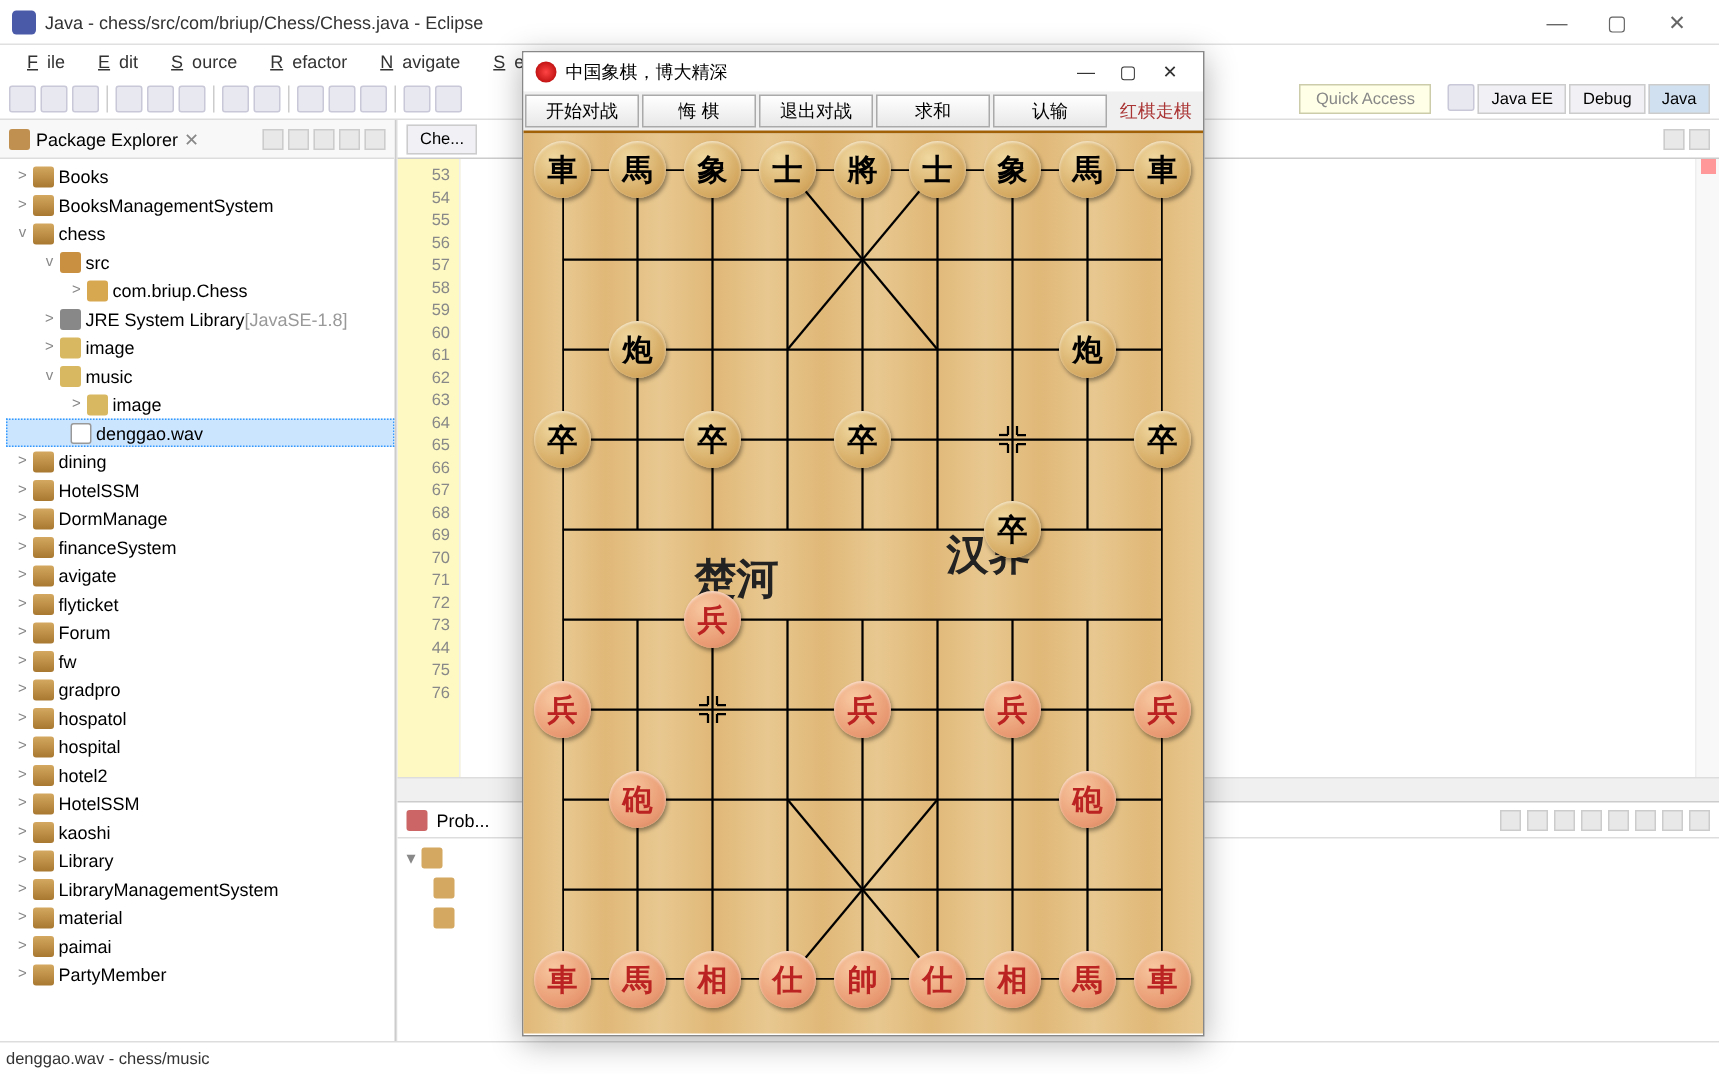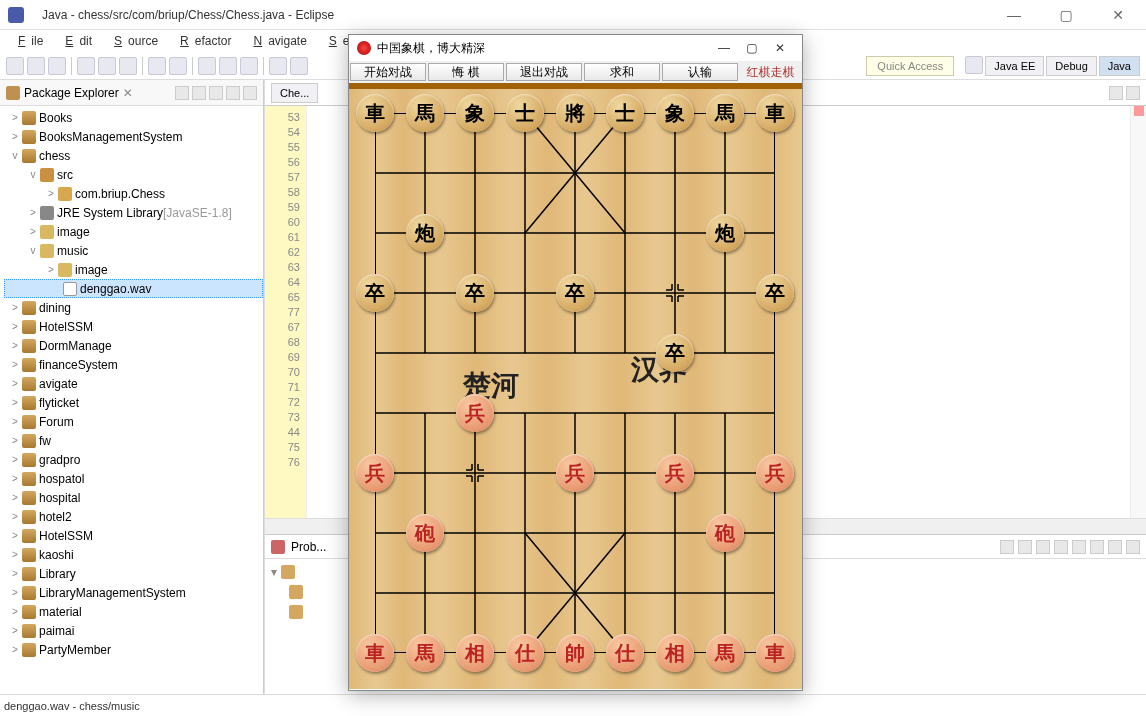--- a/index.html
+++ b/index.html
@@ -1,19 +1,19 @@
 <!DOCTYPE html>
 <html><head>
 <meta charset="utf-8">
 <style>
 * { box-sizing: border-box; margin: 0; padding: 0; font-family: "Segoe UI", Tahoma, sans-serif; }
 body { background: #f5f5f5; width: 1146px; height: 716px; overflow: hidden; position: relative; font-size: 12px; }
 
 
-.titlebar { height: 30px; background: #fff; display: flex; align-items: center; padding: 0 8px; border-bottom: 1px solid #e0e0e0; gap: 12px; }
+.titlebar { height: 30px; background: #fff; display: flex; align-items: center; padding: 0 8px; border-bottom: 1px solid #e0e0e0; }
 .titlebar .icon { width: 16px; height: 16px; background: #4a5aa8; border-radius: 3px; margin-right: 6px; }
 .titlebar .title { flex: 1; color: #333; }
 .titlebar .wbtn { width: 40px; text-align: center; color: #666; font-size: 14px; }
 
 
 .menubar { height: 22px; background: #fff; display: flex; align-items: center; padding: 0 6px; gap: 4px; color: #333; }
 .menubar span { padding: 2px 6px; cursor: default; }
 .menubar .u { text-decoration: underline; }
 
 
@@ -63,21 +63,21 @@
 .problems-content .ic { width: 14px; height: 14px; background: #d4a860; border-radius: 2px; }
 
 .statusbar { height: 22px; background: #fff; border-top: 1px solid #ddd; display: flex; align-items: center; padding: 0 4px; font-size: 11px; color: #333; }
 
 
 .dialog { position: absolute; left: 348px; top: 34px; width: 455px; height: 657px; background: #fff; border: 1px solid #888; box-shadow: 0 4px 20px rgba(0,0,0,0.3); }
 .dlg-title { height: 26px; display: flex; align-items: center; padding: 0 8px; background: #fff; }
 .dlg-title .ico { width: 14px; height: 14px; background: radial-gradient(#f44,#a00); border-radius: 50%; margin-right: 6px; }
 .dlg-title .t { flex: 1; font-size: 12px; }
 .dlg-title .wb { width: 28px; text-align: center; color: #333; }
-.dlg-btns { height: 28px; display: flex; align-items: stretch; background: #f0f0f0; border-bottom: 6px solid #a16207; }
+.dlg-btns { height: 28px; display: flex; align-items: stretch; background: #f0f0f0; border-bottom: 2px solid #a16207; }
 .dlg-btns button { flex: 0 0 76px; border: 1px solid #aaa; background: linear-gradient(#fff,#e8e8e8); font-size: 12px; cursor: pointer; margin: 2px 1px; }
 .dlg-btns .currentplayer { flex: 1; display: flex; align-items: center; justify-content: center; font-size: 12px; color: #a33; }
 
 .board-area { flex: 1; background: linear-gradient(90deg, #e0b878 0%, #e8c890 6%, #e0b878 12%, #e8c890 20%, #e0b878 28%, #e8c890 36%, #e0b878 44%, #e8c890 52%, #e0b878 60%, #e8c890 68%, #e0b878 76%, #e8c890 84%, #e0b878 92%, #e8c890 100%); position: relative; height: 600px; }
 .board { position: absolute; left: 26px; top: 24px; width: 400px; height: 540px; }
 .board svg { position: absolute; left: 0; top: 0; }
 .piece { position: absolute; width: 38px; height: 38px; border-radius: 50%; display: flex; align-items: center; justify-content: center; font-size: 20px; font-weight: bold; font-family: "SimSun", serif; box-shadow: 1px 2px 3px rgba(0,0,0,0.4), inset 0 1px 2px rgba(255,255,255,0.6); }
 .piece.black { background: radial-gradient(circle at 35% 30%, #f0d8a0, #d4a860 70%, #b88840); color: #000; }
 .piece.red { background: radial-gradient(circle at 35% 30%, #f8c8a0, #e89870 70%, #c87850); color: #b22; }
 .river { position: absolute; font-size: 28px; font-family: "SimSun", serif; color: #222; font-weight: bold; }
@@ -187,21 +187,21 @@
         <div class="tree-item" style="padding-left: 22px;">
           <span class="tw">v</span>
           <span class="fi fold"></span>
           <span class="lbl">music</span>
         </div>
         <div class="tree-item" style="padding-left: 40px;">
           <span class="tw">&gt;</span>
           <span class="fi fold"></span>
           <span class="lbl">image</span>
         </div>
-        <div class="tree-item sel" style="padding-left: 44px;">
+        <div class="tree-item sel" style="padding-left: 28px;">
           <span class="tw"></span>
           <span class="fi file"></span>
           <span class="lbl">denggao.wav</span>
         </div>
         <div class="tree-item" style="padding-left: 4px;">
           <span class="tw">&gt;</span>
           <span class="fi proj"></span>
           <span class="lbl">dining</span>
         </div>
         <div class="tree-item" style="padding-left: 4px;">
@@ -313,21 +313,21 @@
           <div>56</div>
           <div>57</div>
           <div>58</div>
           <div>59</div>
           <div>60</div>
           <div>61</div>
           <div>62</div>
           <div>63</div>
           <div>64</div>
           <div>65</div>
-          <div>77</div>
+          <div>66</div>
           <div>67</div>
           <div>68</div>
           <div>69</div>
           <div>70</div>
           <div>71</div>
           <div>72</div>
           <div>73</div>
           <div>44</div>
           <div>75</div>
           <div>76</div>

